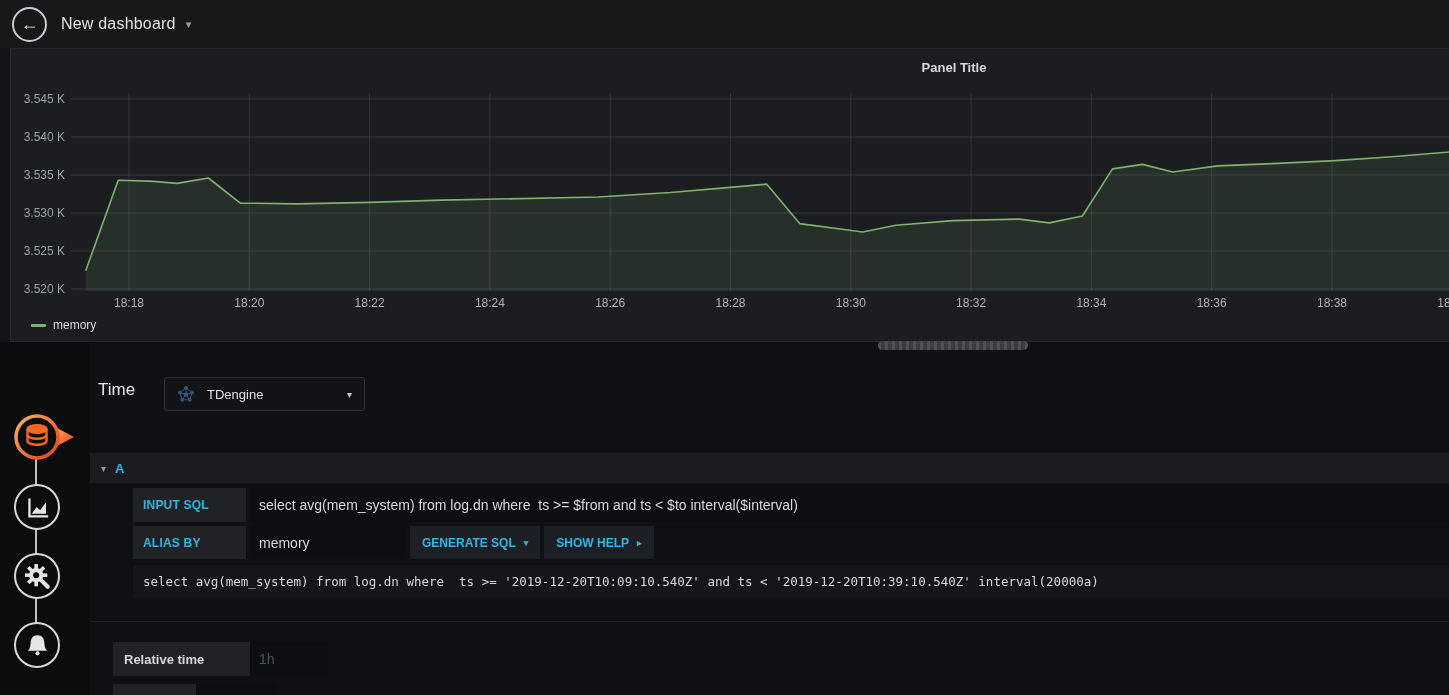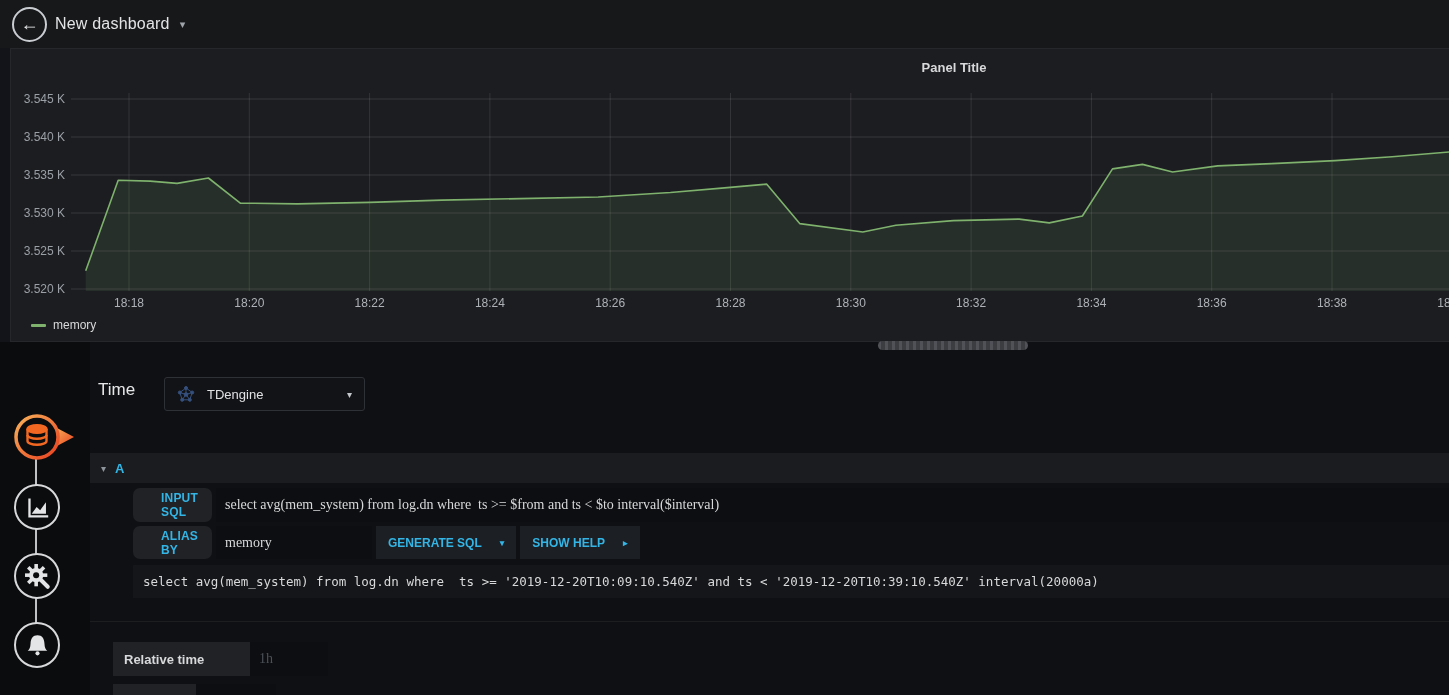--- a/index.html
+++ b/index.html
@@ -3,21 +3,21 @@
 <meta charset="utf-8">
 <style>
   * { margin:0; padding:0; box-sizing:border-box; }
   html,body { width:1449px; height:695px; overflow:hidden; }
   body { background:#131419; font-family:"Liberation Sans", sans-serif; color:#d8d9da; position:relative; }
 
   
   .topbar { position:absolute; left:0; top:0; width:1449px; height:48px; background:#17181a; display:flex; align-items:center; }
   .back-btn { width:35px; height:35px; border:2px solid #c9ccd1; border-radius:50%; margin-left:12px;
               display:flex; align-items:center; justify-content:center; color:#e8e9ea; font-size:18px; font-weight:bold; cursor:pointer; }
-  .dash-title { margin-left:8px; font-size:16px; font-weight:500; color:#e3e4e6; letter-spacing:.2px; }
+  .dash-title { margin-left:14px; font-size:16px; font-weight:500; color:#e3e4e6; letter-spacing:.2px; }
   .dash-caret { margin-left:10px; font-size:11px; color:#9fa4aa; }
 
   
   .canvas { position:absolute; left:0; top:48px; width:1449px; height:294px; background:#131419; overflow:hidden; }
   .panel { position:absolute; left:10px; top:0; width:1886px; height:294px; background:#1c1d21; border:1px solid #26272b; }
   .panel-title { position:absolute; left:0; top:11px; width:1886px; text-align:center; font-size:13px; font-weight:bold; color:#d8d9da; cursor:pointer; }
   .chart-svg { position:absolute; left:0; top:0; }
   .legend { position:absolute; left:20px; top:269px; display:flex; align-items:center; font-size:12px; color:#d8d9da; cursor:pointer; }
   .legend-marker { display:inline-block; width:15px; height:3px; margin-right:7px; border-radius:1px; }
 
@@ -37,24 +37,24 @@
   .ds-picker { position:absolute; left:74px; top:15px; width:201px; height:34px; border:1px solid #2e3136; border-radius:3px;
                background:#121317; display:flex; align-items:center; padding:0 12px; cursor:pointer; }
   .ds-name { margin-left:12px; font-size:13px; color:#e0e1e3; flex:1; }
   .ds-caret { font-size:10px; color:#c3c6ca; }
 
   .ref-row { position:absolute; left:0; top:91px; width:1359px; height:30px; background:#1a1c1f; display:flex; align-items:center; padding-left:11px; cursor:pointer; }
   .ref-caret { font-size:10px; color:#8e949b; }
   .ref-letter { margin-left:9px; font-size:13px; font-weight:bold; color:#33b5e5; }
 
   .q-row { position:absolute; left:43px; display:flex; gap:4px; }
-  .q-label { width:79px; background:#202226; color:#33b5e5; font-size:12px; font-weight:bold; display:flex; align-items:center; padding-left:28px; letter-spacing:.2px;border-radius:7px; }
-  .q-input { background:#0d0e11; border:none; outline:none; color:#d8d9da; font-size:14px; padding:0 9px; font-family:Liberation Serif, serif; }
+  .q-label { width:113px; background:#202226; color:#33b5e5; font-size:12px; font-weight:bold; display:flex; align-items:center; padding-left:10px; letter-spacing:.2px; }
+  .q-input { background:#0d0e11; border:none; outline:none; color:#d8d9da; font-size:14px; padding:0 9px; font-family:Liberation Sans, sans-serif; }
   .q-input::placeholder { color:#4b5157; }
-  .q-btn { background:#1c1f24; color:#33b5e5; font-size:12px; font-weight:bold; display:flex; align-items:center; justify-content:center; gap:18px; cursor:pointer; padding:11px 12px; }
+  .q-btn { background:#1c1f24; color:#33b5e5; font-size:12px; font-weight:bold; display:flex; align-items:center; justify-content:center; gap:8px; cursor:pointer; padding:11px 12px; }
   .q-btn .caret { font-size:9px; }
 
   .sql-preview { position:absolute; left:43px; top:203px; width:1316px; height:33px; background:#151619; display:flex; align-items:center;
                  font-family:"DejaVu Sans Mono", monospace; font-size:12.5px; color:#d8d9da; padding-left:10px; white-space:pre; }
 
   .divider { position:absolute; left:0; top:259px; width:1359px; border-top:1px solid rgba(255,255,255,0.06); }
 
   .opt-row { position:absolute; left:23px; top:280px; display:flex; gap:8px;flex-direction:column; }
   .opt-form { display:flex; }
   .opt-label { background:#202226; color:#d8d9da; font-size:13px; font-weight:bold; display:flex; align-items:center; padding:0 11px; height:34px; }

